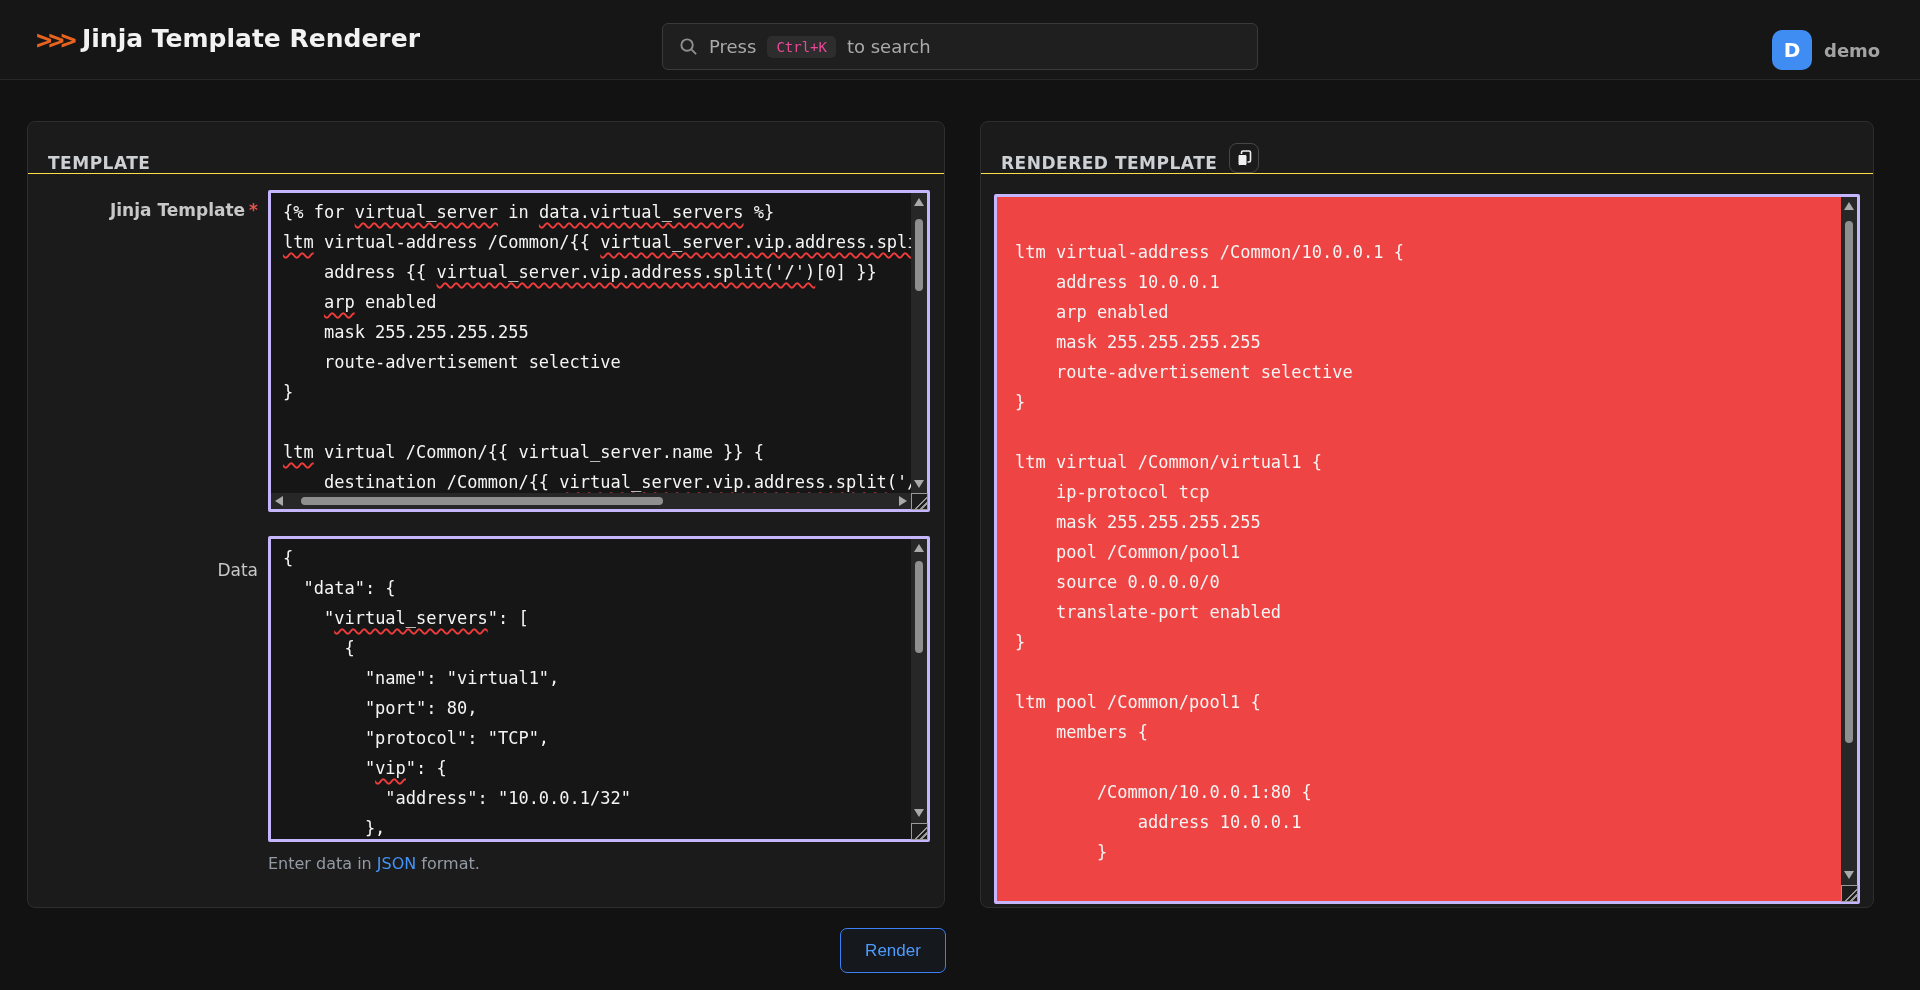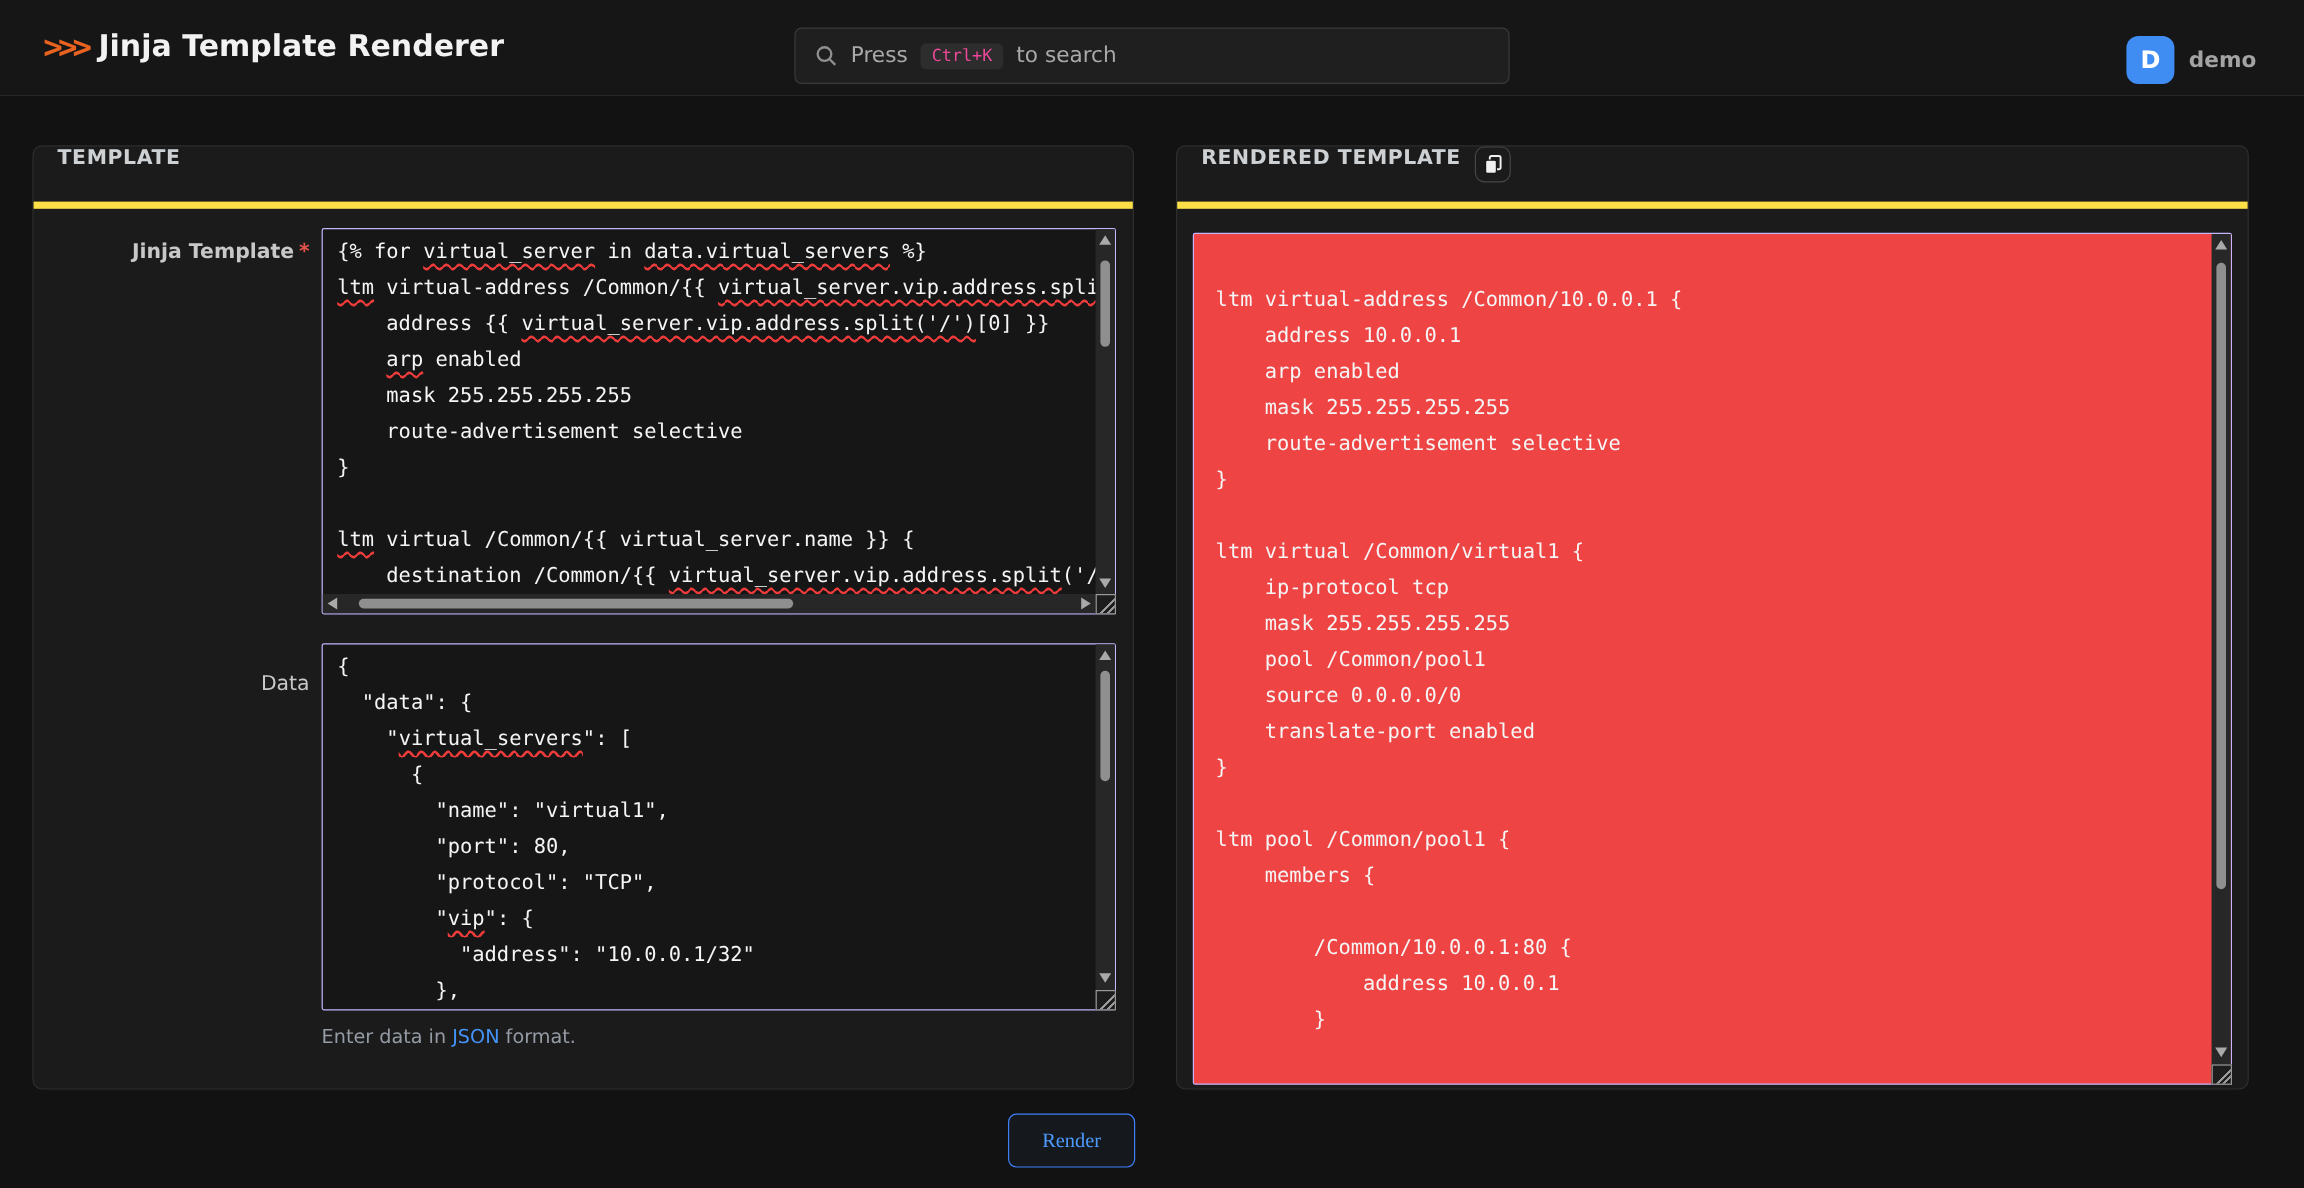--- a/index.html
+++ b/index.html
@@ -26,33 +26,33 @@
             color:#fff; font-weight:bold; font-size:20px; display:flex;
             align-items:center; justify-content:center; }
   .user-name { color:#a3a3a3; font-size:18px; font-weight:bold; }
 
   
   .panel { position:absolute; top:121px; background:#1b1b1b;
            border:1px solid #2e2e2e; border-radius:8px; }
   .panel-left  { left:27px;  width:918px; height:787px; }
   .panel-right { left:980px; width:894px; height:787px; }
   .panel-head { position:absolute; top:0; left:0; right:0; height:52px;
-                border-bottom:6px solid #fde047; display:flex; align-items:flex-start;
+                border-bottom:1px solid #fde047; display:flex; align-items:flex-end;
                 gap:12px; padding-left:20px; }
   .panel-title { color:#ced1d4; font-size:17px; font-weight:bold; letter-spacing:.5px; }
   .copy-btn { width:30px; height:30px; border:1px solid #474747; border-radius:8px;
               background:transparent; display:flex; align-items:center;
               justify-content:center; cursor:pointer; }
 
   .field-label { position:absolute; left:0; width:230px; text-align:right;
                  color:#c8c8c8; font-size:17px; }
   .req { color:#e5534b; margin-left:4px; }
 
   
-  .editor { position:absolute; background:#161616; border:1px solid #c4b5fd;
+  .editor { position:absolute; background:#161616; border:3px solid #c4b5fd;
             border-radius:2px;text-decoration:underline; }
   .code-view { position:absolute; top:0; left:0; right:16px; bottom:0;
                overflow:hidden; padding:4px 0 0 12px; }
   .code-view.hbar-pad { bottom:16px; }
   .cl { height:30px; line-height:30px; white-space:pre; color:#f5f5f5;
         font-family:"DejaVu Sans Mono","Liberation Mono",monospace; font-size:17px; }
   .mis { text-decoration:underline wavy #f03b3b 1.5px; text-underline-offset:4px;
          text-decoration-skip-ink:none; }
   .out-pad { padding-top:10px; padding-left:18px; }
 
@@ -72,21 +72,21 @@
           background-image:linear-gradient(135deg, transparent 58%, #9a9a9a 58%, #9a9a9a 66%,
             transparent 66%, transparent 76%, #9a9a9a 76%, #9a9a9a 84%, transparent 84%); }
 
   .help-text { position:absolute; left:240px; top:732px; color:#949ba4; font-size:16px; }
   .help-text a { color:#4493f8; text-decoration:none; cursor:pointer; }
 
   
   .render-btn { position:absolute; left:840px; top:928px; width:106px; height:45px;
                 background:#15181c; border:1px solid #3d7ff5; border-radius:7px;
                 color:#4d9bff; font-size:17px; cursor:pointer;
-                font-family:Liberation Serif, serif; }
+                font-family:Liberation Sans, sans-serif; }
 </style>
 </head>
 <body>
 
 <div class="header">
   <div class="logo">&gt;&gt;&gt;</div>
   <div class="app-title">Jinja Template Renderer</div>
 
   <div class="search-box">
     <span style="display:flex;">

